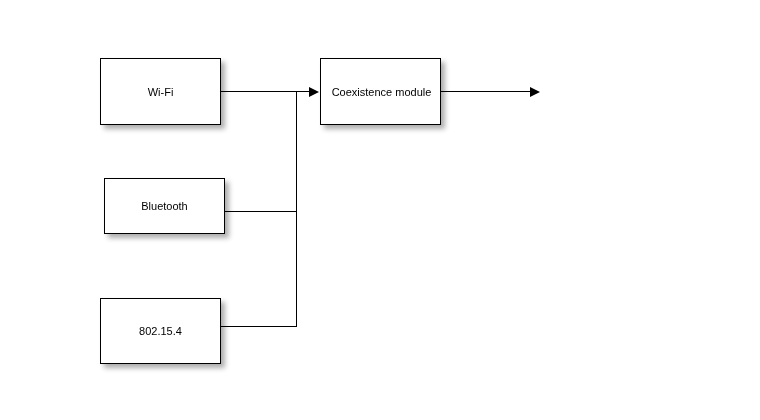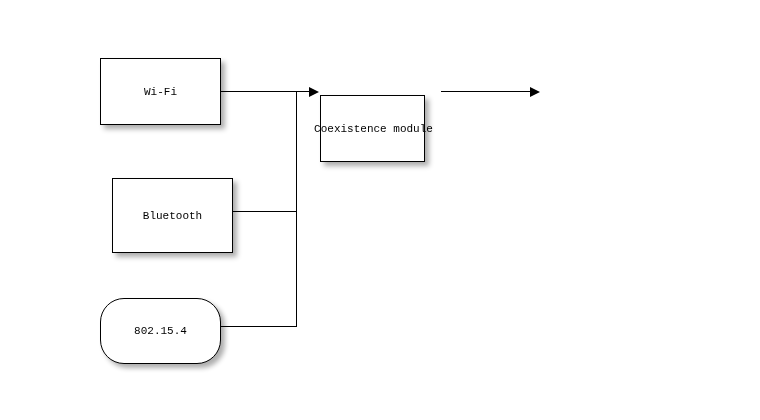--- a/index.html
+++ b/index.html
@@ -22,36 +22,36 @@
     box-sizing: border-box;
     background: #ffffff;
     border: 1px solid #000000;
     box-shadow: 4px 4px 5px rgba(0, 0, 0, 0.32);
     display: flex;
     align-items: center;
     justify-content: center;
     z-index: 3;
   }
   .node-label {
-    font-family: Liberation Mono, monospace;
+    font-family: Liberation Sans, sans-serif;
     font-size: 11px;
     line-height: 12px;
     color: #000000;
     white-space: nowrap;
     letter-spacing: 0px;
   }
   
   .node.wide .node-label {
     position: relative;
     left: 1px;
   }
   #wifi-node   { left: 100px; top: 58px;  width: 121px; height: 67px; }
-  #bt-node     { left: 112px; top: 178px; width: 121px; height: 75px; }
-  #zigbee-node { left: 100px; top: 298px; width: 121px; height: 66px; border-radius: 24px; }
-  #coex-node   { left: 320px; top: 58px;  width: 105px; height: 67px; margin-top: 37px; }
+  #bt-node     { left: 104px; top: 178px; width: 121px; height: 56px; }
+  #zigbee-node { left: 100px; top: 298px; width: 121px; height: 66px; }
+  #coex-node   { left: 320px; top: 58px;  width: 121px; height: 67px; }
   #rf-node     { left: 541px; top: 58px;  width: 121px; height: 67px; }
 
   .wire {
     position: absolute;
     background: #000000;
     z-index: 1;
   }
   .wire-h { height: 1px; }
   .wire-v { width: 1px; }
 

